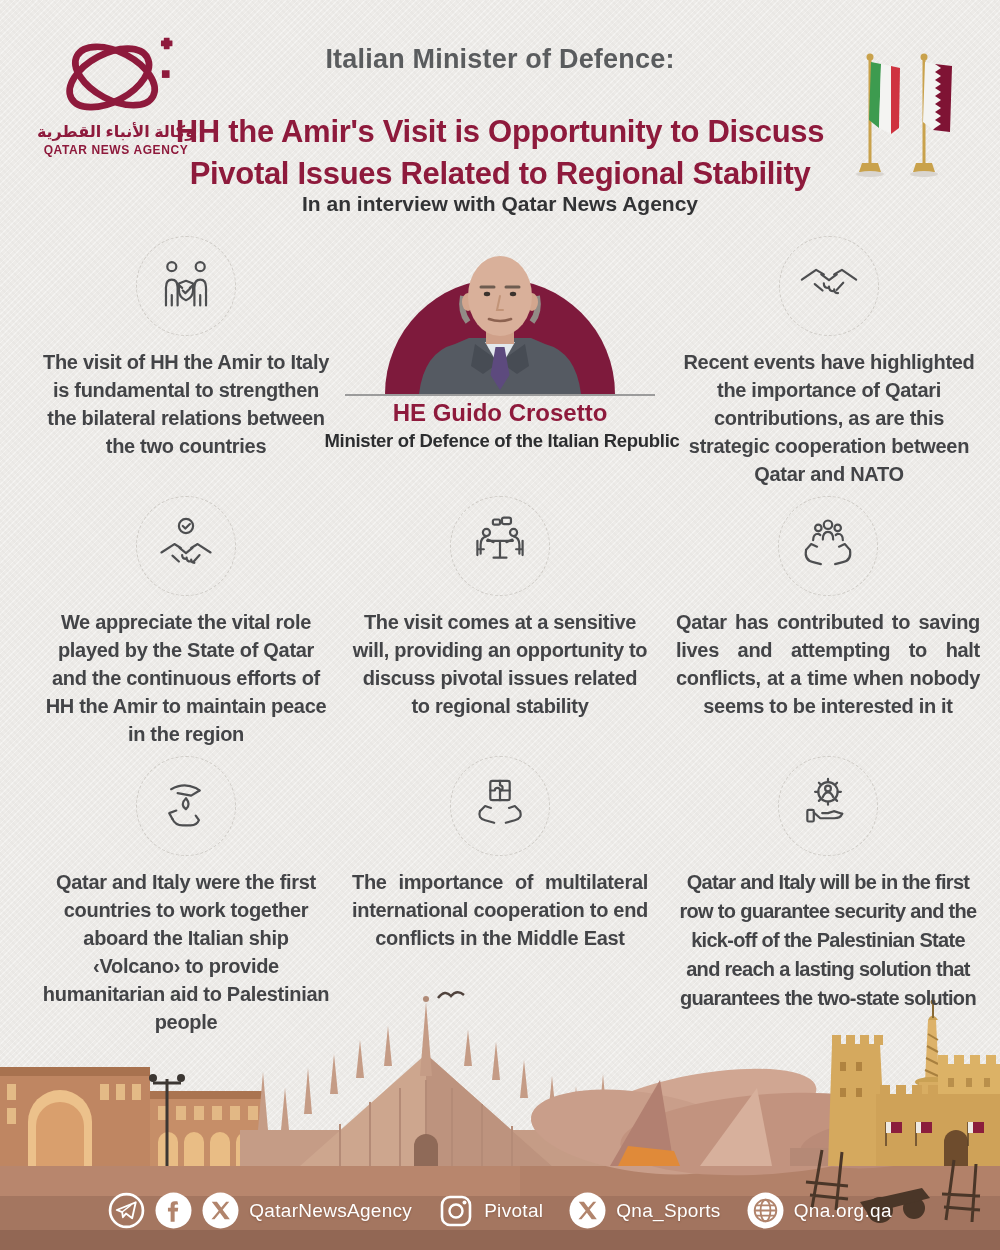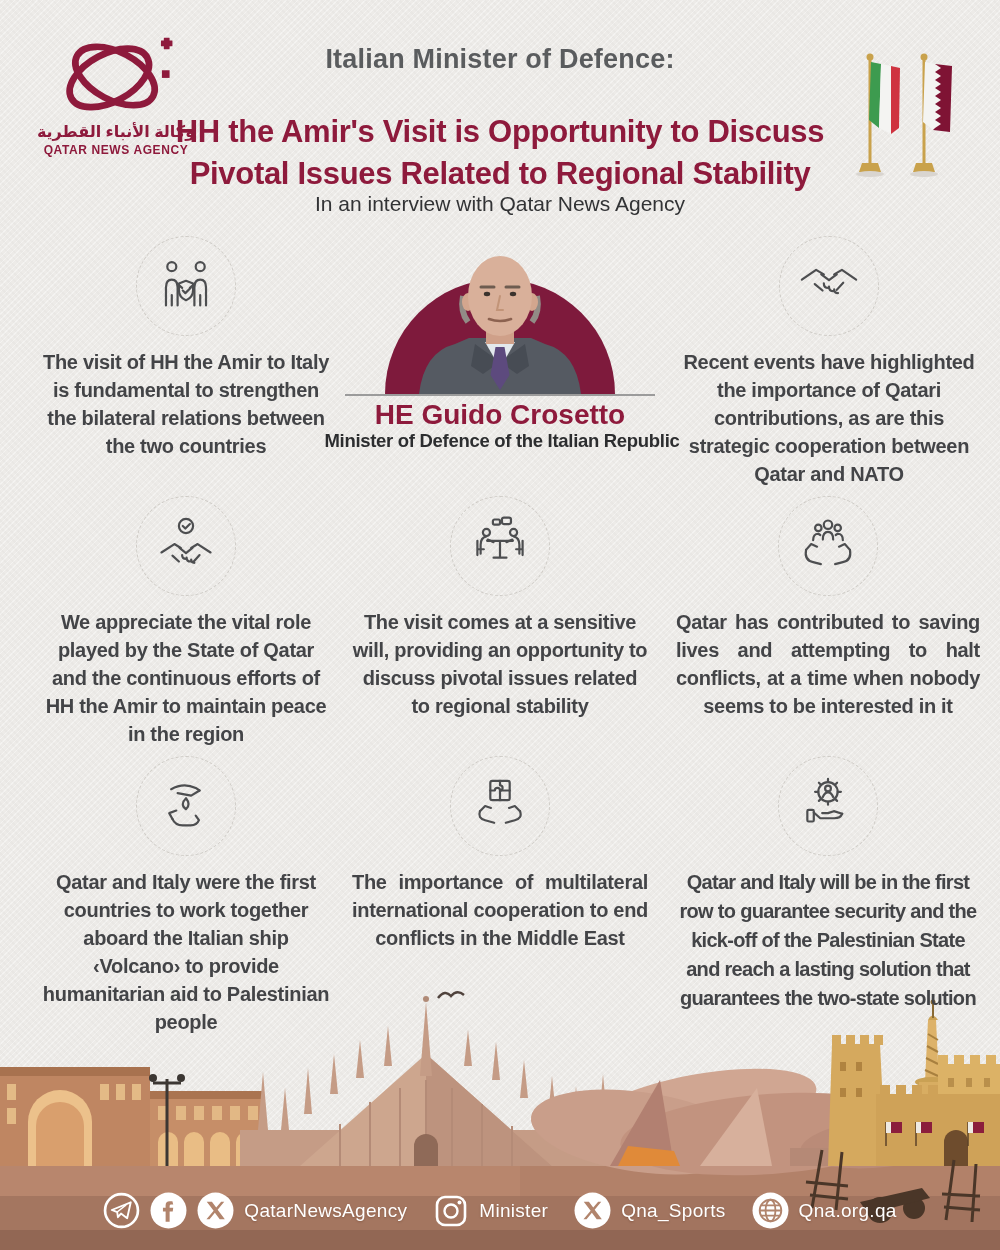--- a/index.html
+++ b/index.html
@@ -14,27 +14,27 @@
   
   .logo{position:absolute;left:36px;top:32px;width:160px;text-align:center;color:#8e1a3c;z-index:3;}
   .logo svg{display:block;margin:0 auto;}
   .logo-ar{font-size:16px;font-weight:bold;direction:rtl;margin-top:2px;}
   .logo-en{font-size:12px;font-weight:bold;letter-spacing:0.6px;margin-top:2px;}
   .kicker{position:absolute;top:44px;left:0;right:0;text-align:center;
     font-size:27px;font-weight:bold;color:#5a5c5e;letter-spacing:0.2px;}
   .title{position:absolute;top:90px;left:0;right:0;text-align:center;
     font-size:31px;line-height:42px;font-weight:bold;color:#8e1a3c;letter-spacing:-0.3px;}
   .subtitle{position:absolute;top:192px;left:0;right:0;text-align:center;
-    font-size:21px;font-weight:normal;color:#323335;}
+    font-size:21px;font-weight:bold;color:#323335;}
   .flags{position:absolute;left:842px;top:48px;z-index:3;}
   
   .portrait{position:absolute;left:375px;top:244px;width:250px;height:150px;}
   .divider{position:absolute;top:394px;left:345px;width:310px;height:2px;background:#9b9b9b;}
   .person-name{position:absolute;top:399px;left:0;right:0;text-align:center;
-    font-size:28px;font-weight:bold;color:#8e1a3c;}
+    font-size:24px;font-weight:bold;color:#8e1a3c;}
   .person-role{position:absolute;top:430px;left:4px;right:0;text-align:center;
     font-size:18.5px;font-weight:bold;color:#2c2d2f;letter-spacing:-0.3px;}
   
   .quote{position:absolute;margin:0;z-index:2;}
   .qicon{width:98px;height:98px;border:1px dashed #cfccc7;border-radius:50%;
     display:flex;align-items:center;justify-content:center;margin:0 auto 12px;}
   .qicon svg{width:62px;height:62px;}
   .qtext{font-size:20px;line-height:28px;font-weight:bold;color:#434447;
     text-align:center;letter-spacing:-0.3px;}
   .justify .qtext{text-align:justify;text-align-last:center;}
@@ -445,21 +445,21 @@
       </svg>
       <span class="handle">QatarNewsAgency</span>
     </span>
 
     <span class="sgroup">
       <svg width="36" height="36" viewBox="0 0 36 36">
         <rect x="4" y="4" width="28" height="28" rx="8" fill="none" stroke="#ffffff" stroke-width="2.6"></rect>
         <circle cx="18" cy="18" r="6.5" fill="none" stroke="#ffffff" stroke-width="2.4"></circle>
         <circle cx="26.5" cy="9.5" r="2" fill="#ffffff"></circle>
       </svg>
-      <span class="handle">Minister</span>
+      <span class="handle">Pivotal</span>
     </span>
 
     <span class="sgroup">
       <svg width="37" height="37" viewBox="0 0 36 36">
         <circle cx="18" cy="18" r="17.5" fill="#ffffff"></circle>
         <path d="M9.5,9.5 h5 l4.2,5.7 4.8-5.7 h3 l-6.4,7.7 7,9.3 h-5 l-4.7-6.2 -5.2,6.2 h-3 l7-8.3 z" fill="#b1846c"></path>
       </svg>
       <span class="handle">Qna_Sports</span>
     </span>
 

